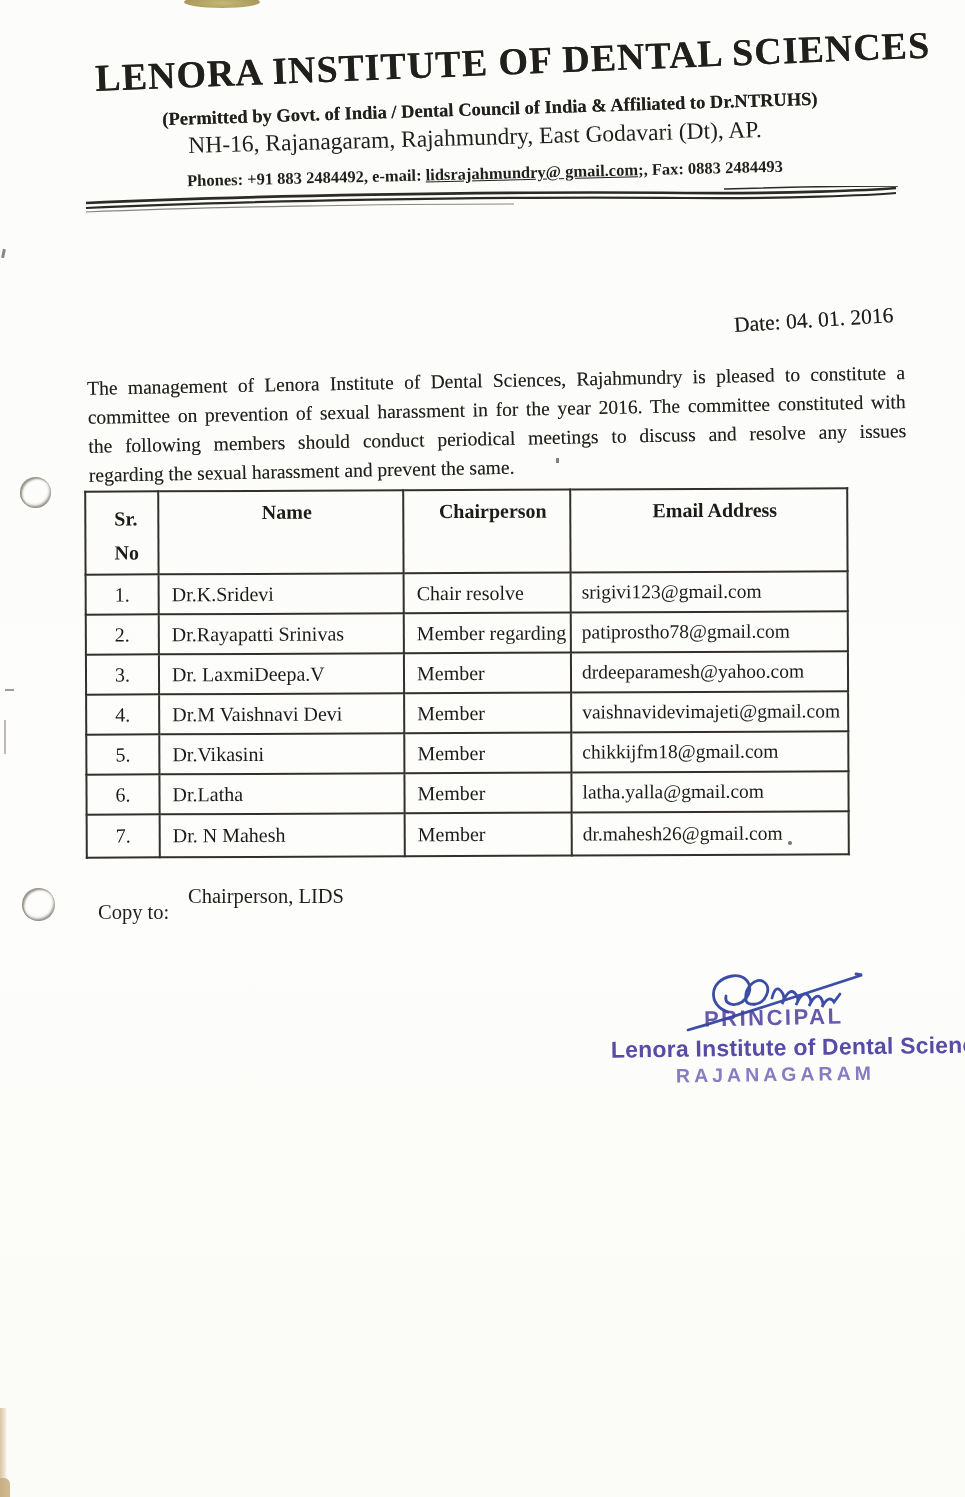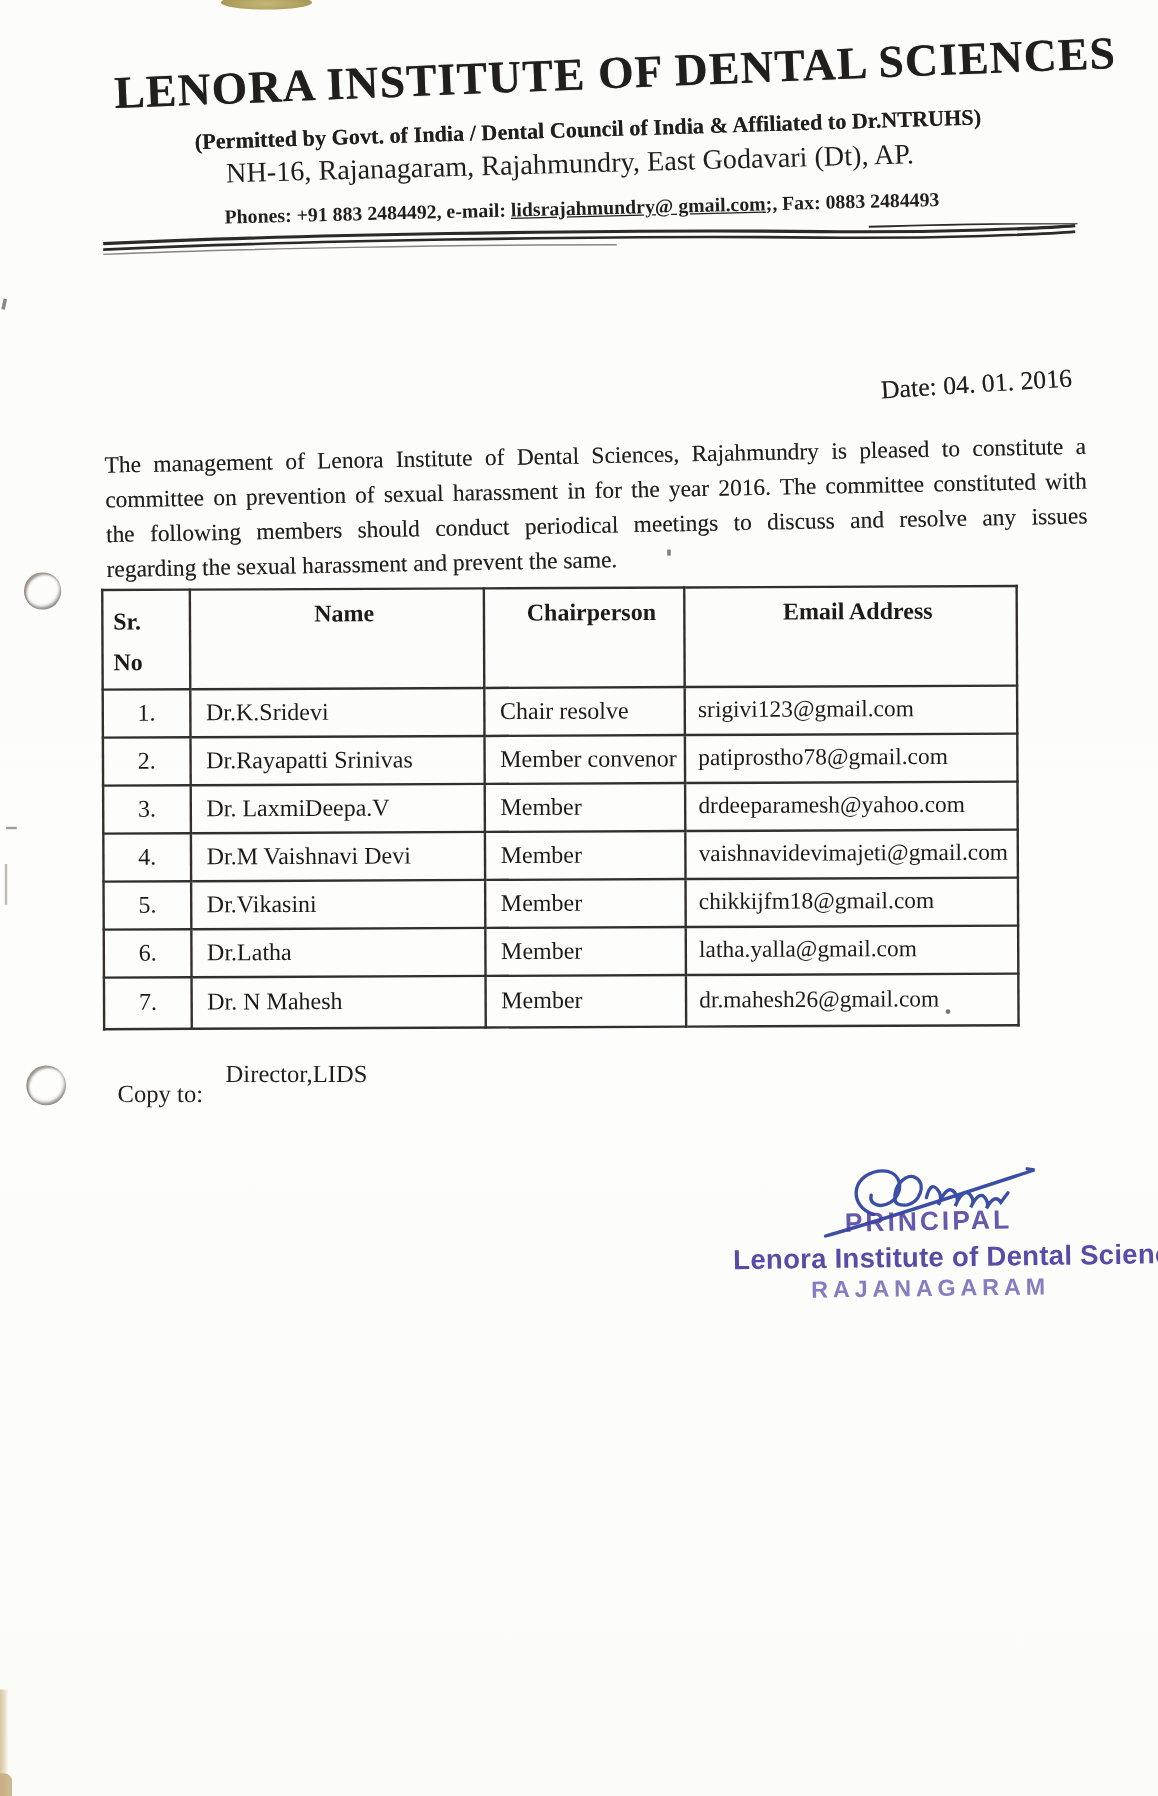--- a/index.html
+++ b/index.html
@@ -47,21 +47,21 @@
     text-shadow:0 0 .4px rgba(25,23,20,.5);
   }
   .body-par .jline { text-align:justify; text-align-last:justify; }
   .body-par .lline { text-align:left; }
   
   .tbl-wrap { position:absolute; left:85px; top:489px; transform:rotate(-0.25deg); }
   table.committee { border-collapse:collapse; table-layout:fixed; width:762px;
     font-size:20px; color:#1d1b18; }
   table.committee td, table.committee th { border:2px solid #33302c; padding:0 0 0 12px; overflow:hidden; }
   table.committee th { font-weight:bold; vertical-align:top; padding-top:9px; height:72px; text-align:center; }
-  table.committee th.sr-h { text-align:left; padding-left:8px; }
+  table.committee th.sr-h { text-align:left; padding-left:28px; }
   table.committee th.sr-h span { display:block; line-height:34px; }
   table.committee td { height:38px; vertical-align:middle; }
   table.committee td.sr { text-align:center; padding-left:0; }
   table.committee td.email { font-size:19.5px; padding-left:10px; }
   
   .copy-block { position:absolute; left:98px; top:882px; font-size:20.5px; line-height:28.5px; }
   .copy-label { position:absolute; left:0; top:16px; white-space:nowrap; }
   .copy-items { position:absolute; left:90px; top:0; width:420px; }
   .copy-items div { white-space:nowrap; }
   
@@ -160,21 +160,21 @@
       </tr>
       <tr>
         <td class="sr">1.</td>
         <td>Dr.K.Sridevi</td>
         <td>Chair resolve</td>
         <td class="email">srigivi123@gmail.com</td>
       </tr>
       <tr>
         <td class="sr">2.</td>
         <td>Dr.Rayapatti Srinivas</td>
-        <td>Member convenor</td>
+        <td>Member regarding</td>
         <td class="email">patiprostho78@gmail.com</td>
       </tr>
       <tr>
         <td class="sr">3.</td>
         <td>Dr. LaxmiDeepa.V</td>
         <td>Member</td>
         <td class="email">drdeeparamesh@yahoo.com</td>
       </tr>
       <tr>
         <td class="sr">4.</td>
@@ -200,21 +200,21 @@
         <td>Member</td>
         <td class="email">dr.mahesh26@gmail.com</td>
       </tr>
     </tbody>
       </table>
   </div>
 
   <div class="copy-block">
     <div class="copy-label">Copy to:</div>
     <div class="copy-items">
-      <div>Director,LIDS</div>
+      <div>Chairperson, LIDS</div>
     </div>
   </div>
 
   <svg class="sig-svg" width="185" height="76" viewBox="0 0 185 76">
     <g fill="none" stroke="#2b3f9e" stroke-width="2.8" stroke-linecap="round" opacity="0.92">
       <path d="M4,68 C40,58 120,32 178,13 l-6,-1"></path>
       <path d="M44,50 C24,44 24,18 48,14 C66,11 72,30 58,40 C50,45 40,42 42,34"></path>
       <path d="M62,38 C60,26 72,14 80,20 C88,26 82,40 72,42 C66,43 62,41 62,38"></path>
       <path d="M88,36 q4,-16 11,-4 q2,5 -1,10 q8,-20 15,-8 q2,5 -1,9 q8,-18 14,-7 q2,4 -1,8 q8,-16 13,-6 q2,4 0,7 q7,-13 12,-5 l6,-8"></path>
     </g>

